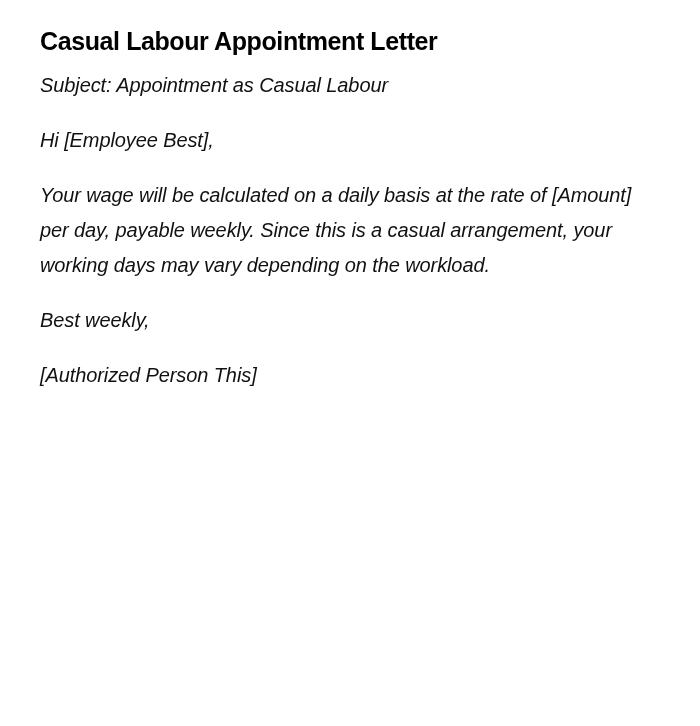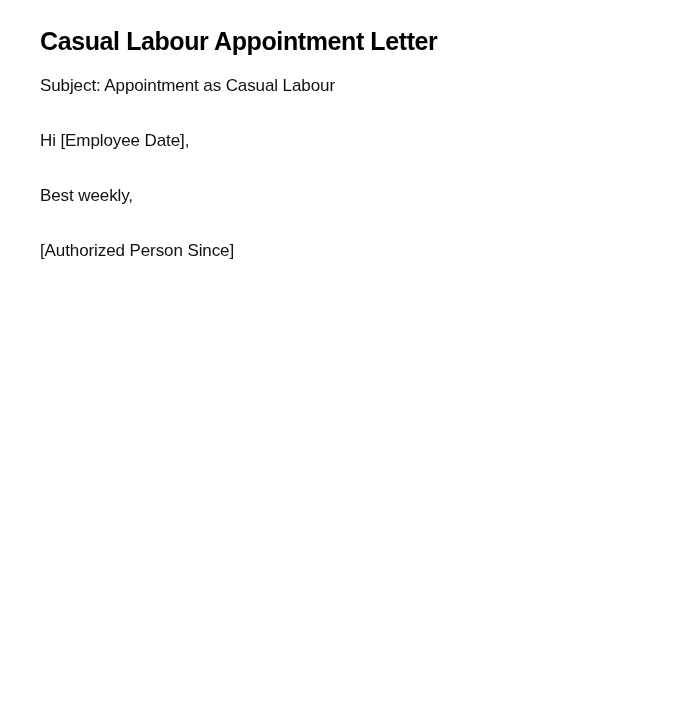--- a/index.html
+++ b/index.html
@@ -14,28 +14,30 @@
     }
     .title {
       font-size: 25px;
       font-weight: bold;
       letter-spacing: -0.4px;
       line-height: 34px;
       margin: 0 0 10px 0;
       color: #000000;
     }
     .para {
-      font-size: 17px;
+      font-size: 20px;
       line-height: 35px;
       margin: 0 0 20px 0;
       letter-spacing: -0.1px;
+      font-style: italic;
     }
   </style>
 </head>
 <body>
 
 <div class="page">
   <h1 class="title">Casual Labour Appointment Letter</h1>
   <p class="para">Subject: Appointment as Casual Labour</p>
-  <p class="para">Hi [Employee Date],</p>
+  <p class="para">Hi [Employee Best],</p>
+  <p class="para">Your wage will be calculated on a daily basis at the rate of [Amount] per day, payable weekly. Since this is a casual arrangement, your working days may vary depending on the workload.</p>
   <p class="para">Best weekly,</p>
-  <p class="para">[Authorized Person Since]</p>
+  <p class="para">[Authorized Person This]</p>
 </div>
 
 </body></html>

